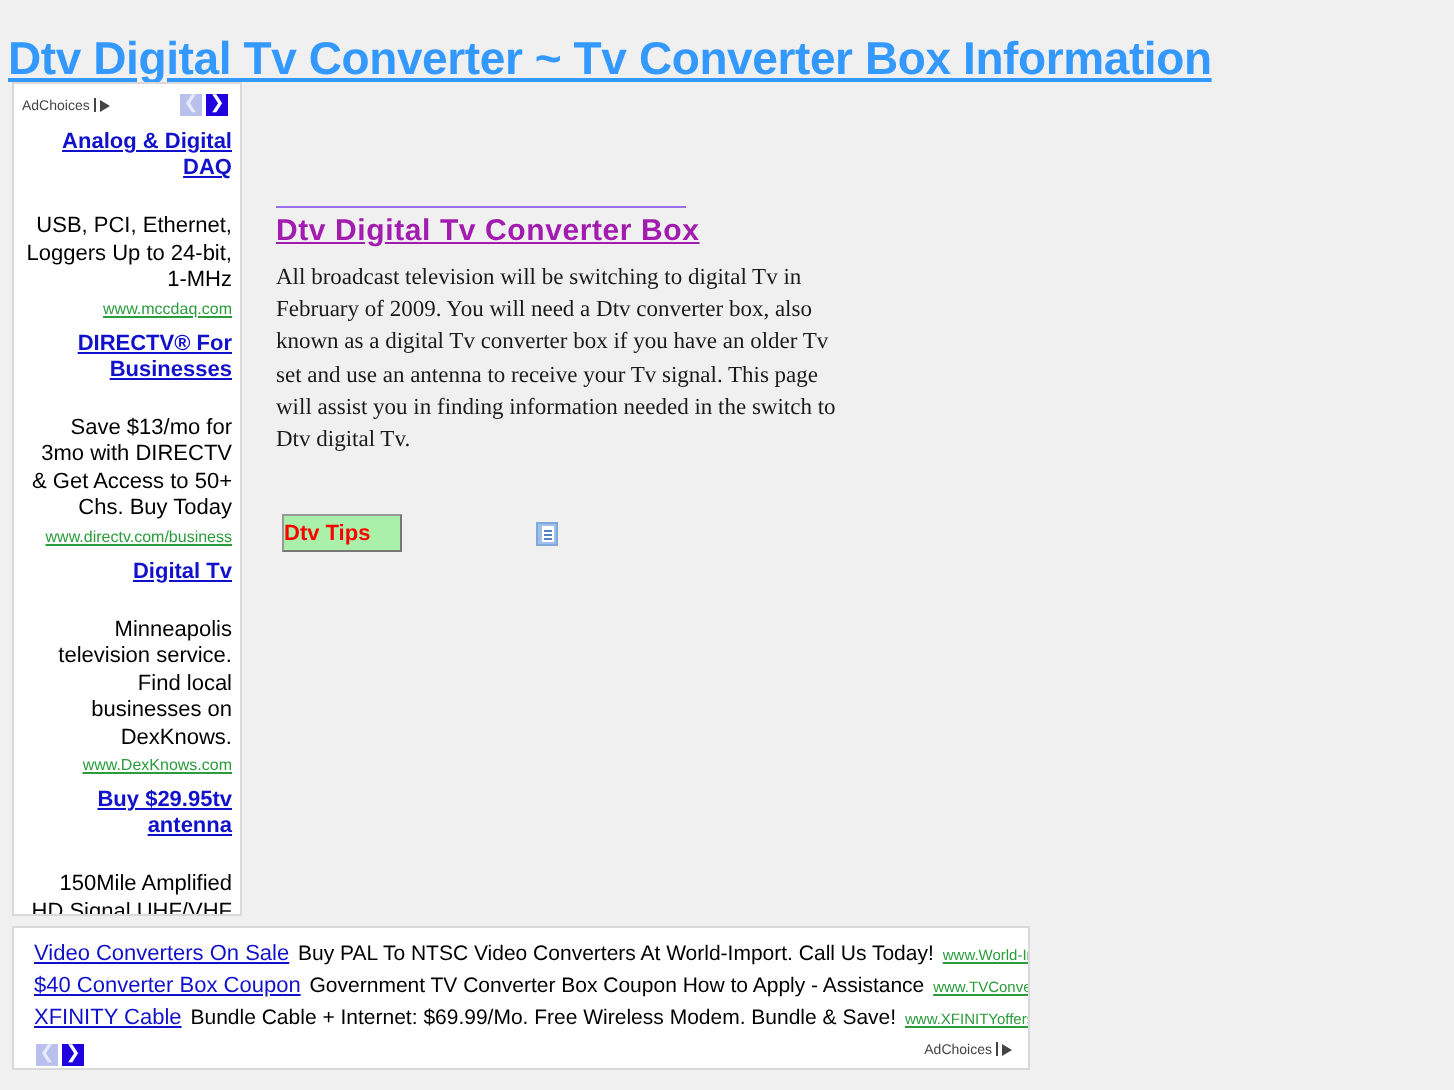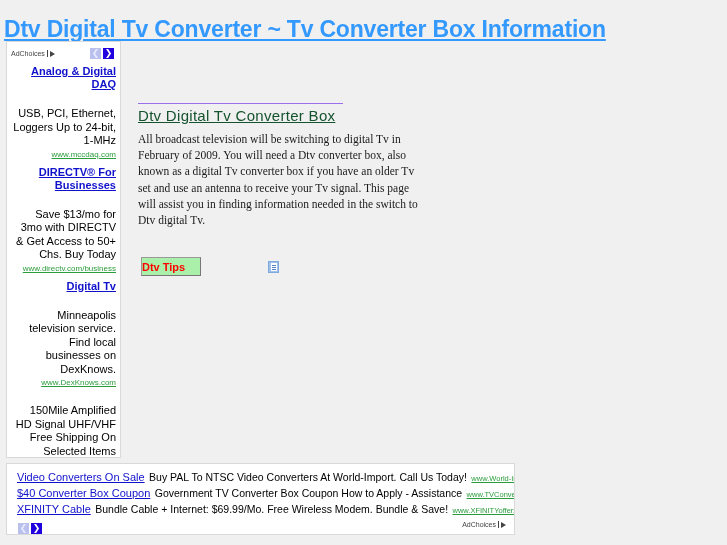--- a/index.html
+++ b/index.html
@@ -135,22 +135,22 @@
   }
   #content-rule {
     height: 1px;
     background: #9b6ef0;
     width: 205px;
     margin-bottom: 3px;
   }
   #content-heading {
     font-family: "Liberation Sans", sans-serif;
     font-size: 15px;
-    font-weight: normal;
-    color: #14532d;
+    font-weight: bold;
+    color: #a21caf;
     text-decoration: underline;
     letter-spacing: 0.3px;
     white-space: nowrap;
   }
   #content-body {
     font-family: "Liberation Serif", serif;
     font-size: 11.5px;
     font-weight: normal;
     color: #1a1a1a;
     line-height: 16.2px;
@@ -281,20 +281,21 @@
     <span class="ad-url">www.directv.com/business</span>
   </div>
 
   <div class="ad-block">
     <span class="ad-title">Digital Tv</span>
     <div class="ad-desc">Minneapolis television service. Find local businesses on DexKnows.</div>
     <span class="ad-url">www.DexKnows.com</span>
   </div>
 
   <div class="ad-block">
+    <span class="ad-title">Buy $29.95tv antenna</span>
     <div class="ad-desc">150Mile Amplified HD Signal UHF/VHF Free Shipping On Selected Items</div>
     <span class="ad-url">www.eSpyMall.com/HDTVAnte...</span>
   </div>
 
   <div class="ad-block">
     <span class="ad-title">DIRECTV® Official Offer</span>
 
   </div>
 
 </div>

